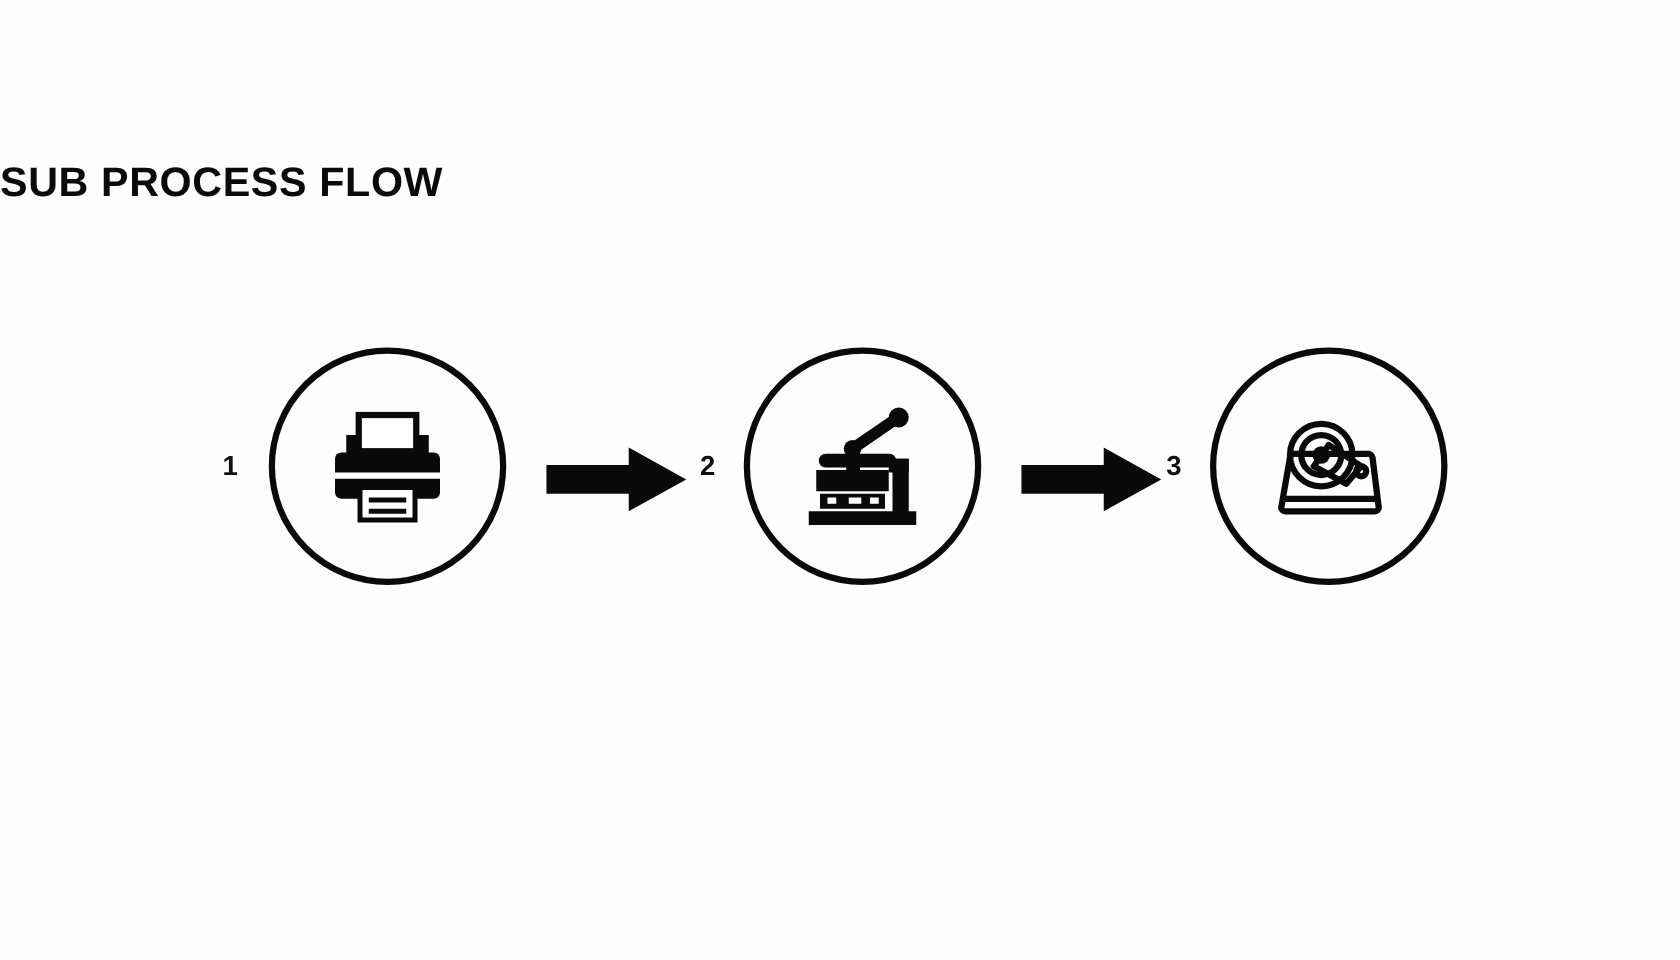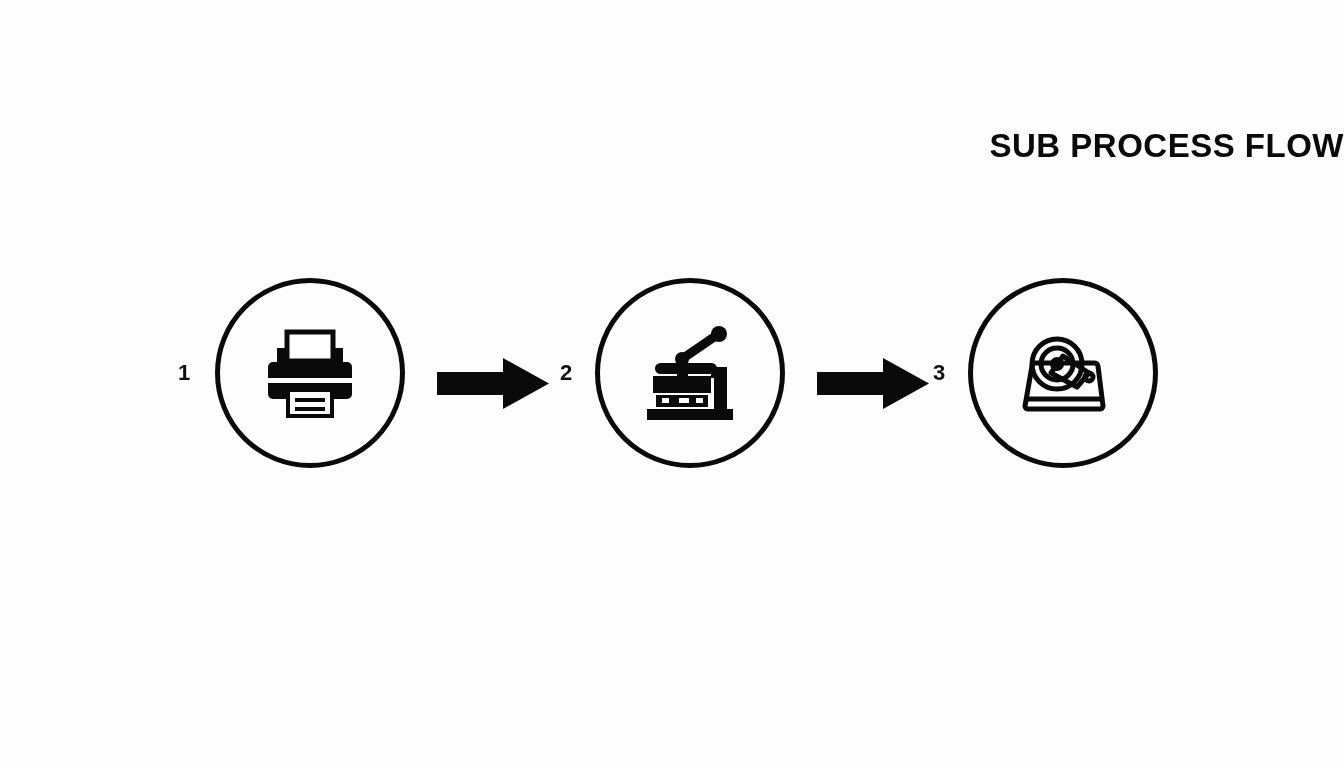--- a/index.html
+++ b/index.html
@@ -21,21 +21,21 @@
     inset: 0;
     width: 1344px;
     height: 768px;
   }
 
   .title {
     position: absolute;
     top: 128px;
     left: 0;
     width: 1344px;
-    text-align: right;
+    text-align: left;
     font-size: 33px;
     font-weight: bold;
     letter-spacing: 0.5px;
     color: #0a0a0a;
     line-height: 1.1;
     white-space: nowrap;
   }
 
   .flow-row {
     position: absolute;

